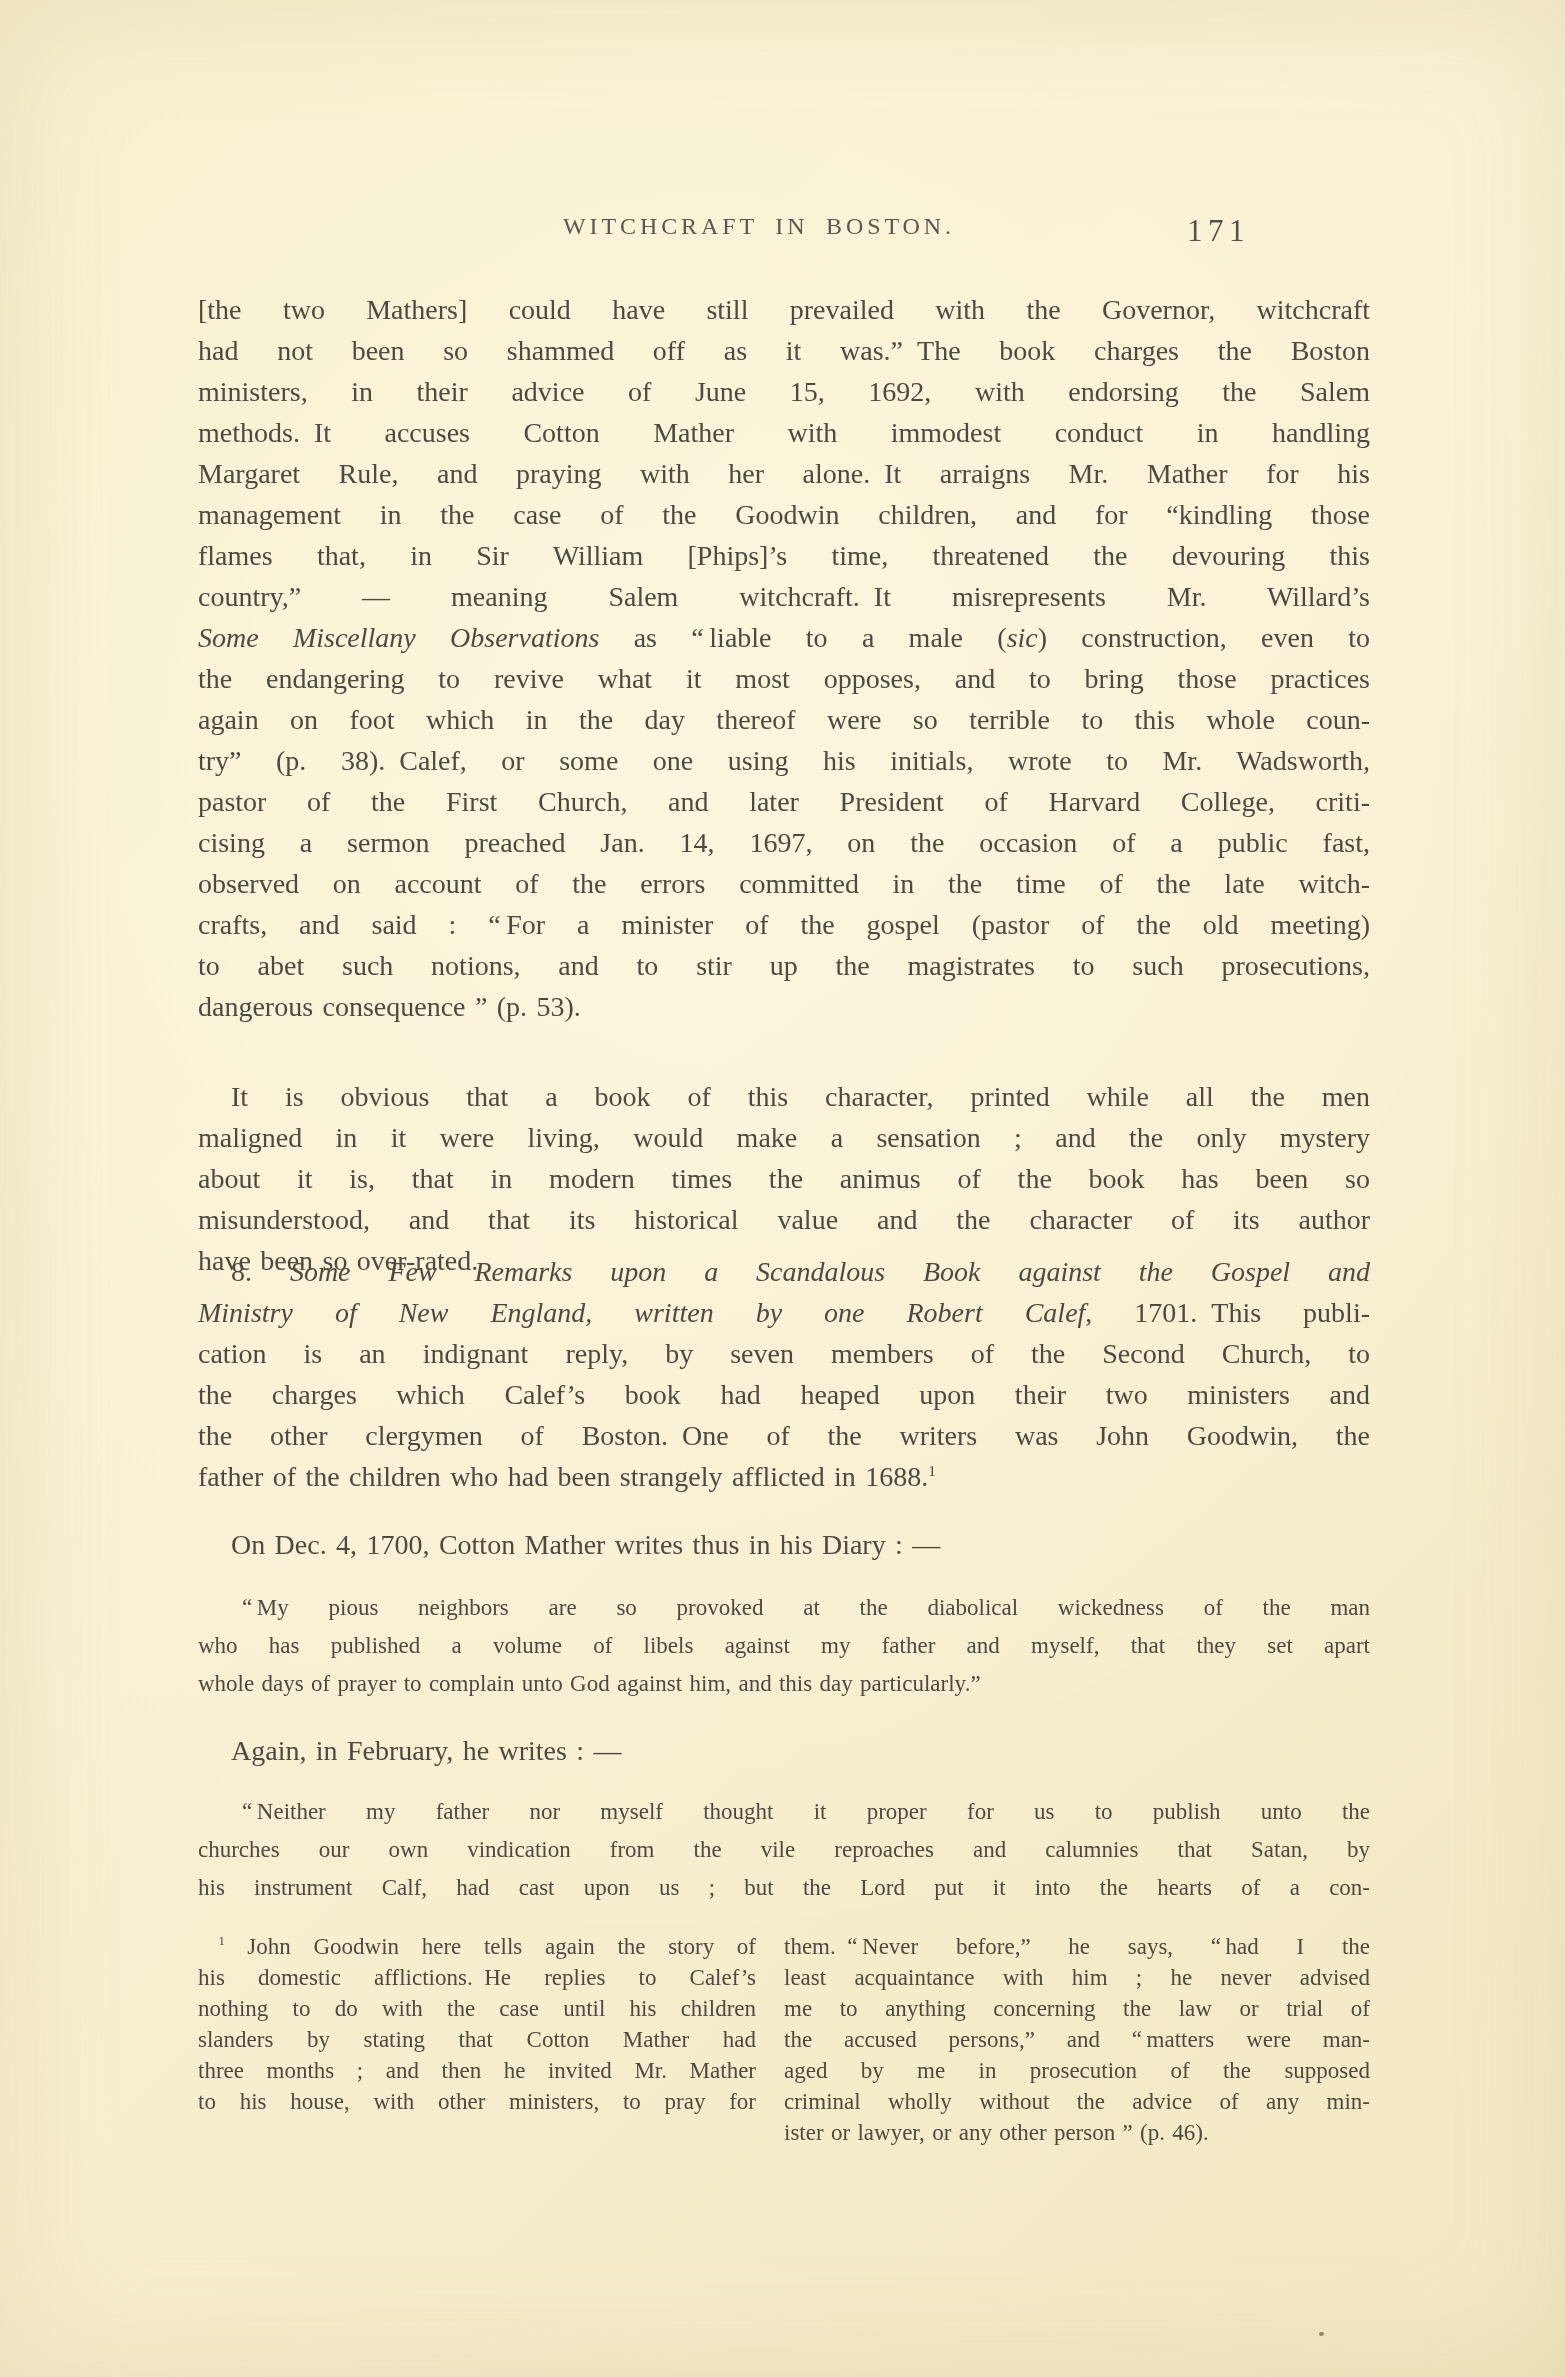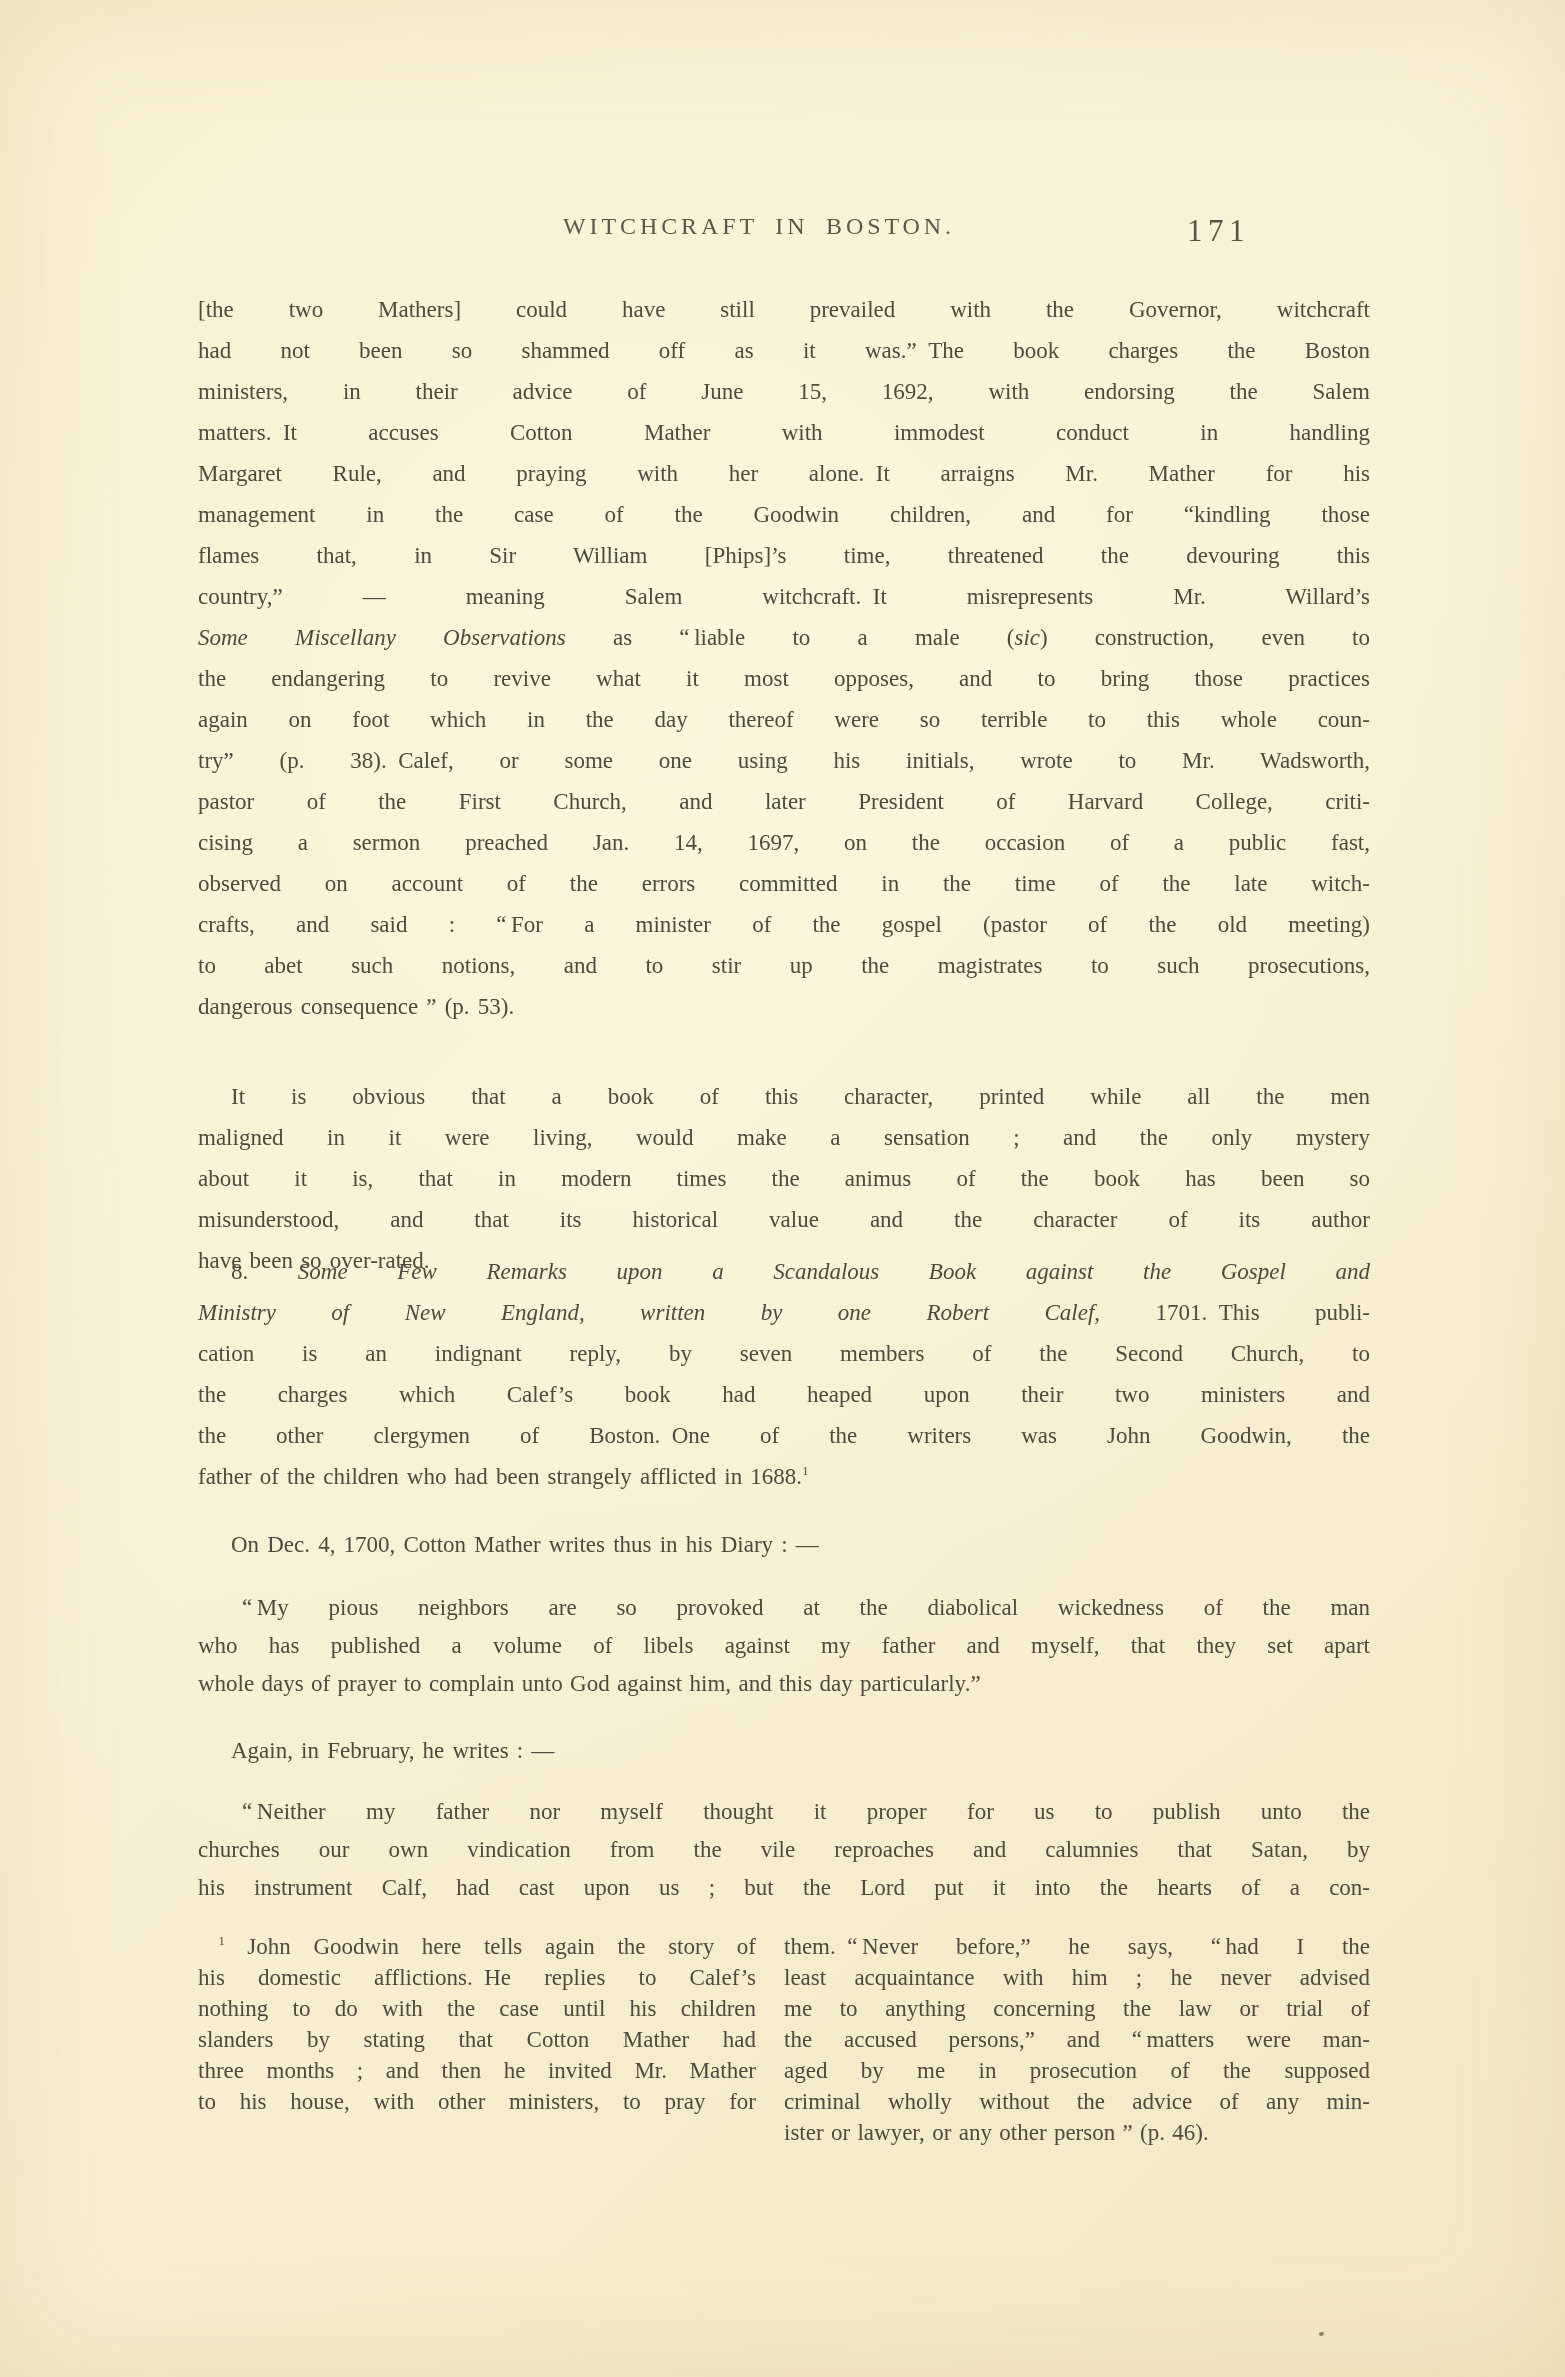--- a/index.html
+++ b/index.html
@@ -42,21 +42,21 @@
     left: 198px;
     width: 1172px;
   }
   .line {
     text-align: justify;
     text-align-last: justify;
     -moz-text-align-last: justify;
   }
   .line.last { text-align-last: left; -moz-text-align-last: left; }
   .body-text .line {
-    font-size: 23px;
+    font-size: 28px;
     line-height: 41px;
     word-spacing: 2.4px;
   }
   .line.ind { text-indent: 33px; }
   .quote .line {
     font-size: 23px;
     line-height: 38px;
     word-spacing: 1.6px;
   }
   .quote .line.ind { text-indent: 44px; }
@@ -91,21 +91,21 @@
 
   <div class="running-head">
     <div class="rh-title">WITCHCRAFT IN BOSTON.</div>
     <div class="rh-num">171</div>
   </div>
 
   <div class="text-block body-text" style="top:289px">
       <div class="line"><span>[the two Mathers] could have still prevailed with the Governor, witchcraft</span></div>
       <div class="line"><span>had not been so shammed off as it was.” The book charges the Boston</span></div>
       <div class="line"><span>ministers, in their advice of June 15, 1692, with endorsing the Salem</span></div>
-      <div class="line"><span>matters. It accuses Cotton Mather with immodest conduct in handling</span></div>
+      <div class="line"><span>methods. It accuses Cotton Mather with immodest conduct in handling</span></div>
       <div class="line"><span>Margaret Rule, and praying with her alone. It arraigns Mr. Mather for his</span></div>
       <div class="line"><span>management in the case of the Goodwin children, and for “kindling those</span></div>
       <div class="line"><span>flames that, in Sir William [Phips]’s time, threatened the devouring this</span></div>
       <div class="line"><span>country,” — meaning Salem witchcraft. It misrepresents Mr. Willard’s</span></div>
       <div class="line"><em>Some Miscellany Observations</em><span> as “ liable to a male (</span><em>sic</em><span>) construction, even to</span></div>
       <div class="line"><span>the endangering to revive what it most opposes, and to bring those practices</span></div>
       <div class="line"><span>again on foot which in the day thereof were so terrible to this whole coun-</span></div>
       <div class="line"><span>try” (p. 38). Calef, or some one using his initials, wrote to Mr. Wadsworth,</span></div>
       <div class="line"><span>pastor of the First Church, and later President of Harvard College, criti-</span></div>
       <div class="line"><span>cising a sermon preached Jan. 14, 1697, on the occasion of a public fast,</span></div>

